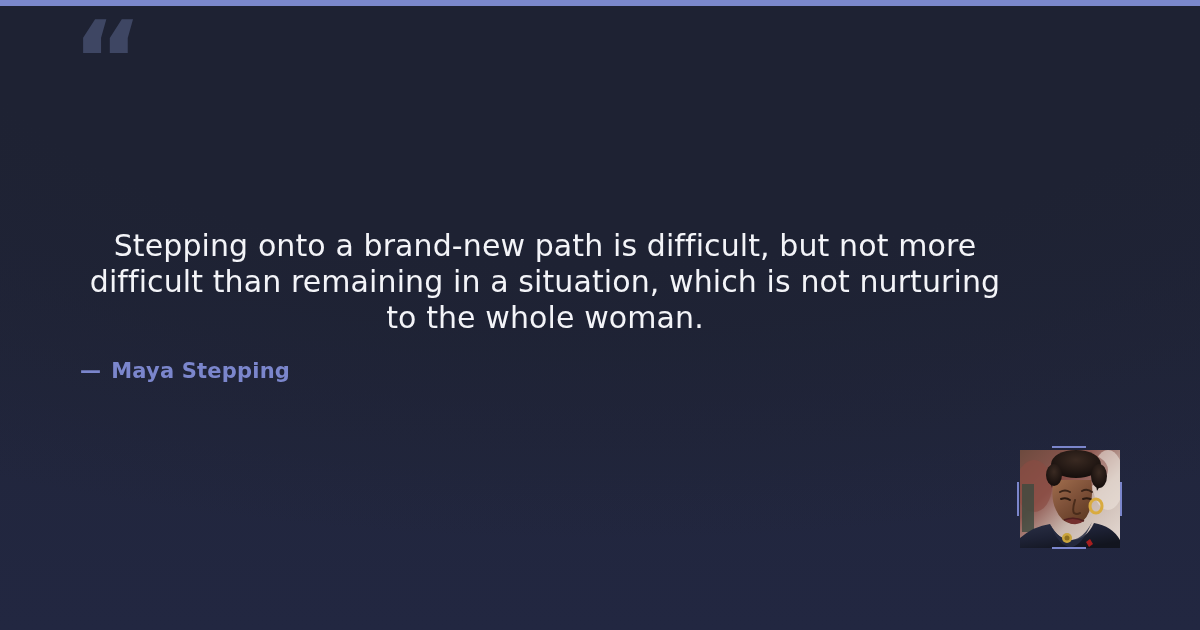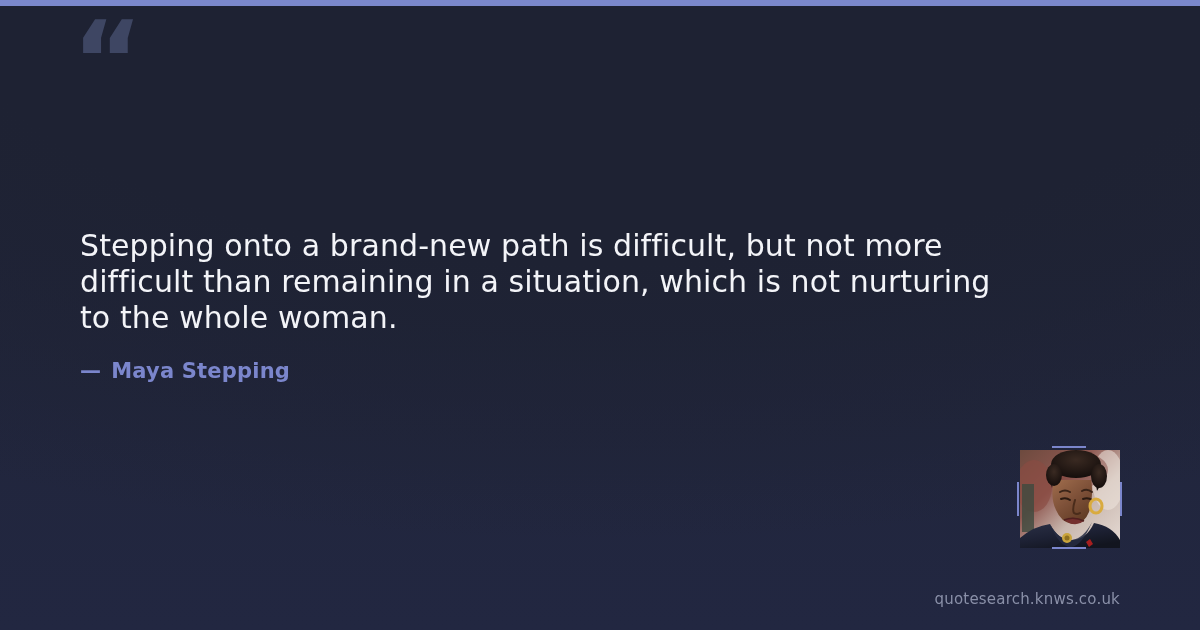--- a/index.html
+++ b/index.html
@@ -52,20 +52,21 @@
     left: 80px;
     top: 228px;
     width: 930px;
     margin: 0;
     font-family: "DejaVu Sans", sans-serif;
     font-weight: 400;
     font-size: 30px;
     line-height: 36px;
     color: #f3f4f8;
     letter-spacing: 0.1px;
+    text-align: center;
   }
 
   
   .attribution {
     position: absolute;
     left: 80px;
     top: 357px;
     display: flex;
     align-items: center;
     gap: 10px;
@@ -194,15 +195,14 @@
         <ellipse cx="47" cy="88" rx="2.5" ry="2.5" fill="#8e6f1f"></ellipse>
         <path d="M66 92 l4 -3 l3 5 l-4 3 z" fill="#a61f1f"></path>
       </svg>
     </div>
     <span class="tick top"></span>
     <span class="tick bottom"></span>
     <span class="tick left"></span>
     <span class="tick right"></span>
   </div>
 
-  <div class="watermark">quotesearch.knws.co.uk</div>
 
 </div>
 
 </body></html>

